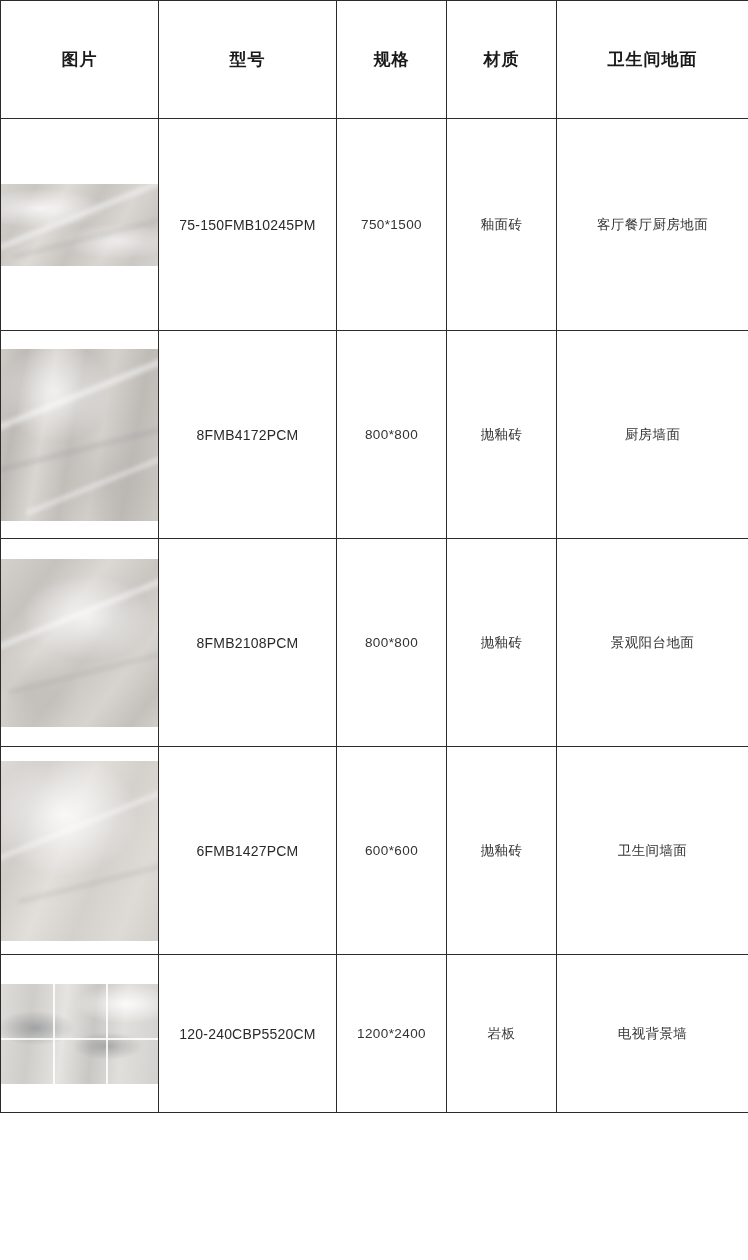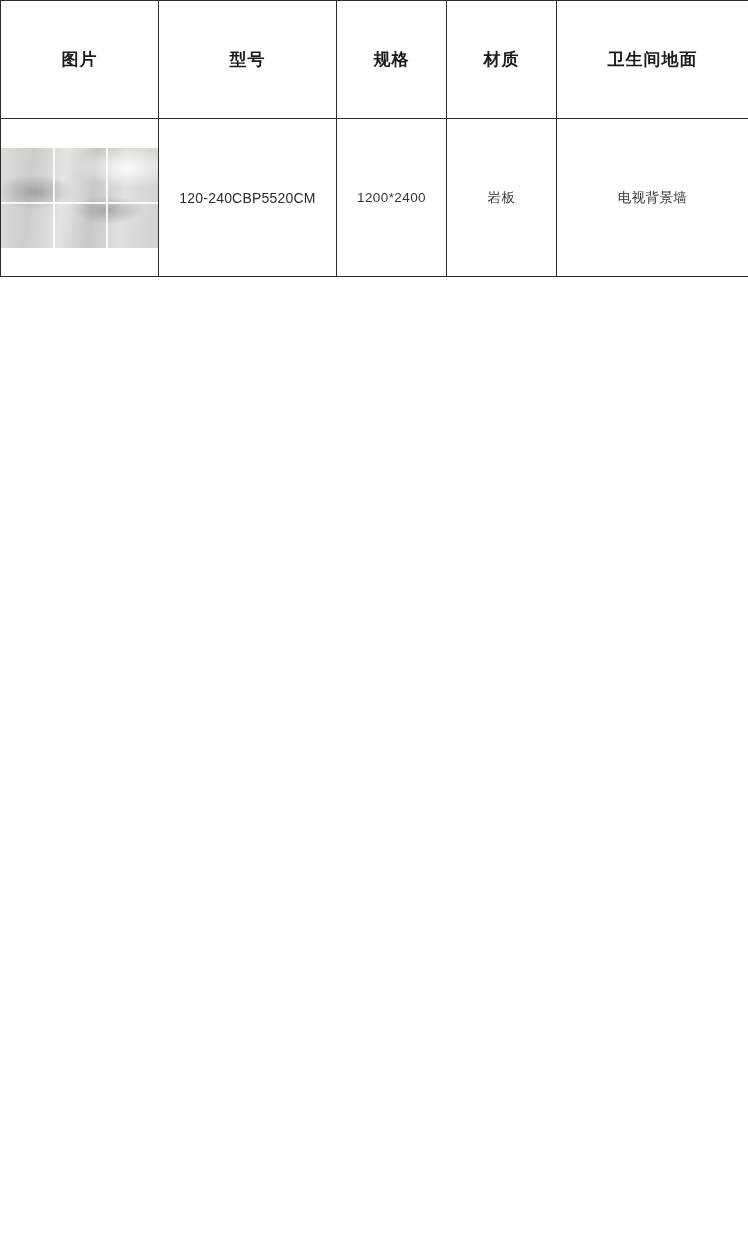--- a/index.html
+++ b/index.html
@@ -155,23 +155,72 @@
       <tr class="r1">
         <th>图片</th>
         <th>型号</th>
         <th>规格</th>
         <th>材质</th>
         <th>卫生间地面</th>
       </tr>
     </thead>
     <tbody>
 
-
-
-
+      <tr class="r2">
+        <td class="img-cell">
+          <div class="tile tex-a h-r1">
+            <div class="vein" style="left:-10px; top:26px; width:190px; height:5px;"></div>
+            <div class="vein2" style="left:10px; top:52px; width:160px; height:3px;"></div>
+          </div>
+        </td>
+        <td class="model-cell">75-150FMB10245PM</td>
+        <td>750*1500</td>
+        <td>釉面砖</td>
+        <td>客厅餐厅厨房地面</td>
+      </tr>
+
+      <tr class="r3">
+        <td class="img-cell">
+          <div class="tile tex-b h-r2">
+            <div class="vein" style="left:-20px; top:40px; width:210px; height:6px;"></div>
+            <div class="vein2" style="left:-10px; top:96px; width:200px; height:4px;"></div>
+            <div class="vein" style="left:20px; top:130px; width:170px; height:4px;"></div>
+          </div>
+        </td>
+        <td class="model-cell">8FMB4172PCM</td>
+        <td>800*800</td>
+        <td>抛釉砖</td>
+        <td>厨房墙面</td>
+      </tr>
+
+      <tr class="r4">
+        <td class="img-cell">
+          <div class="tile tex-c h-r3">
+            <div class="vein" style="left:-15px; top:50px; width:200px; height:5px;"></div>
+            <div class="vein2" style="left:5px; top:110px; width:180px; height:3px;"></div>
+          </div>
+        </td>
+        <td class="model-cell">8FMB2108PCM</td>
+        <td>800*800</td>
+        <td>抛釉砖</td>
+        <td>景观阳台地面</td>
+      </tr>
+
+      <tr class="r5">
+        <td class="img-cell">
+          <div class="tile tex-d h-r4">
+            <div class="vein" style="left:-10px; top:60px; width:190px; height:4px;"></div>
+            <div class="vein2" style="left:15px; top:120px; width:160px; height:3px;"></div>
+          </div>
+        </td>
+        <td class="model-cell">6FMB1427PCM</td>
+        <td>600*600</td>
+        <td>抛釉砖</td>
+        <td>卫生间墙面</td>
+      </tr>
 
 
       <tr class="r6">
         <td class="img-cell">
           <div class="tile tex-f h-r6">
             <div class="seam-v" style="left:52px;"></div>
             <div class="seam-v" style="left:105px;"></div>
             <div class="seam-h" style="top:54px;"></div>
           </div>
         </td>

